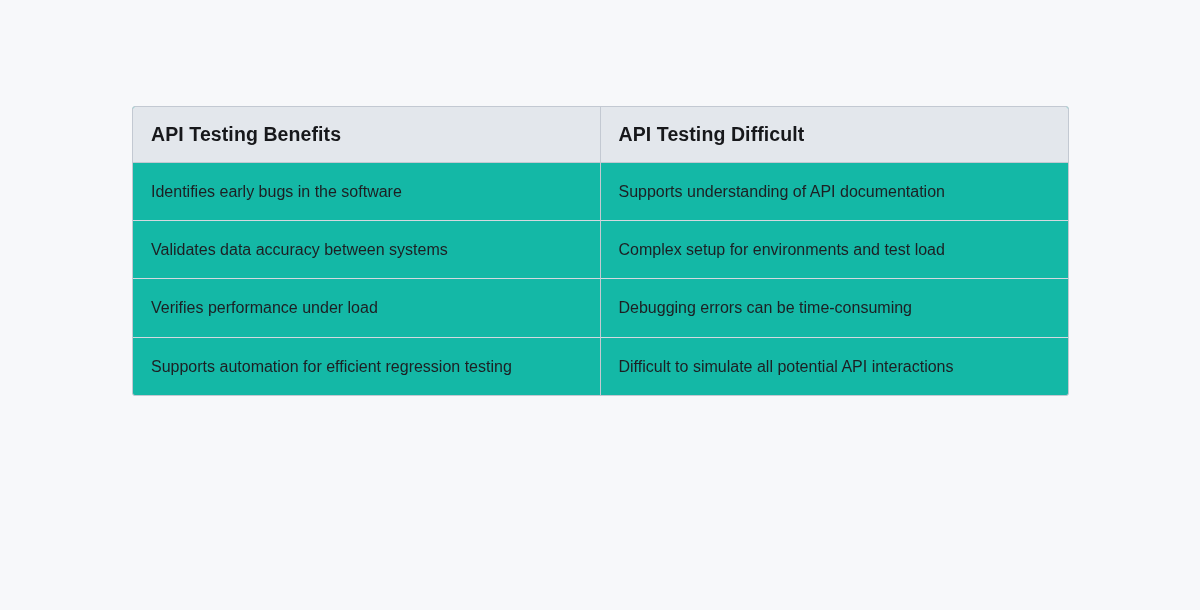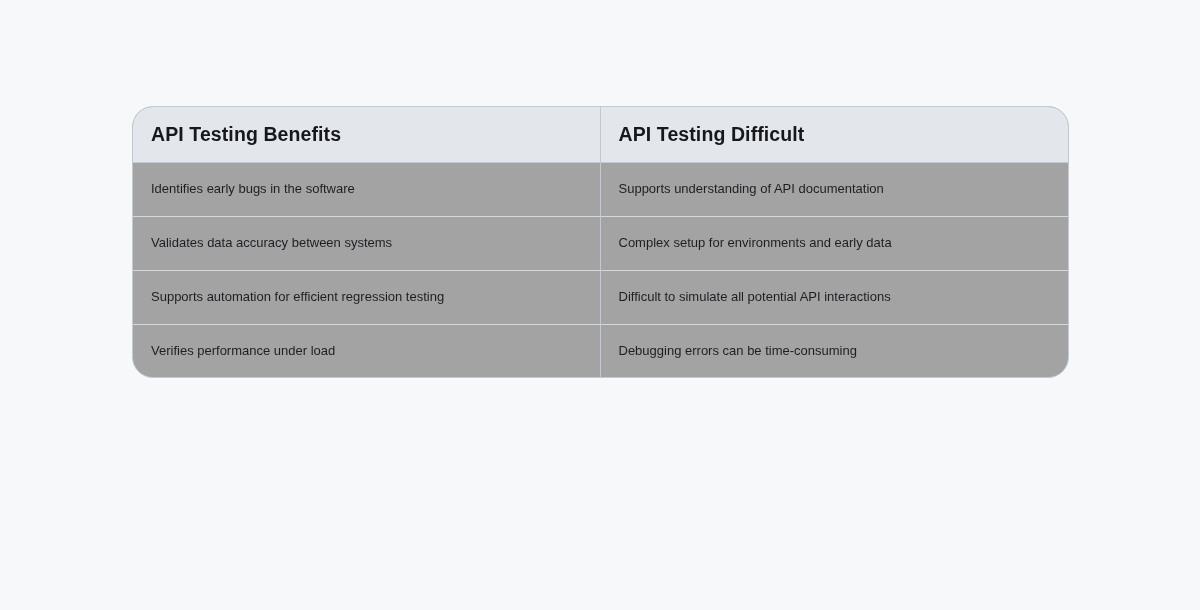--- a/index.html
+++ b/index.html
@@ -22,42 +22,42 @@
   .table-wrap {
     position: absolute;
     left: 132px;
     top: 106px;
     width: 937px;
   }
   table.comparison {
     width: 100%;
     border-collapse: separate;
     border-spacing: 0;
-    background: #a3a3a3;
+    background: #14b8a6;
     border: 1px solid #c3c9d2;
-    border-radius: 21px;
+    border-radius: 3px;
     overflow: hidden;
     table-layout: fixed;
   }
   table.comparison th {
     background: #e3e7ec;
     text-align: left;
     font-size: 19.5px;
     font-weight: bold;
     color: #17181b;
     padding: 16px 18px 16px 18px;
     border-bottom: 1px solid #c3c9d2;
     letter-spacing: 0.1px;
   }
   table.comparison th:first-child,
   table.comparison td:first-child {
     border-right: 1px solid #c3c9d2;
   }
   table.comparison td {
-    font-size: 13px;
+    font-size: 16px;
     color: #1d1f23;
     padding: 17px 18px 17px 18px;
     border-bottom: 1px solid #d4d9e0;
     vertical-align: top;
     line-height: 1.45;
   }
   table.comparison tr:last-child td {
     border-bottom: none;
   }
   table.comparison td.cell-benefit {
@@ -76,26 +76,26 @@
           <th>API Testing Difficult</th>
         </tr>
       </thead>
       <tbody>
         <tr>
           <td class="cell-benefit">Identifies early bugs in the software</td>
           <td>Supports understanding of API documentation</td>
         </tr>
         <tr>
           <td class="cell-benefit">Validates data accuracy between systems</td>
-          <td>Complex setup for environments and early data</td>
+          <td>Complex setup for environments and test load</td>
+        </tr>
+        <tr>
+          <td class="cell-benefit">Verifies performance under load</td>
+          <td>Debugging errors can be time-consuming</td>
         </tr>
         <tr>
           <td class="cell-benefit">Supports automation for efficient regression testing</td>
           <td>Difficult to simulate all potential API interactions</td>
-        </tr>
-        <tr>
-          <td class="cell-benefit">Verifies performance under load</td>
-          <td>Debugging errors can be time-consuming</td>
         </tr>
       </tbody>
     </table>
   </div>
 </div>
 
 </body></html>

